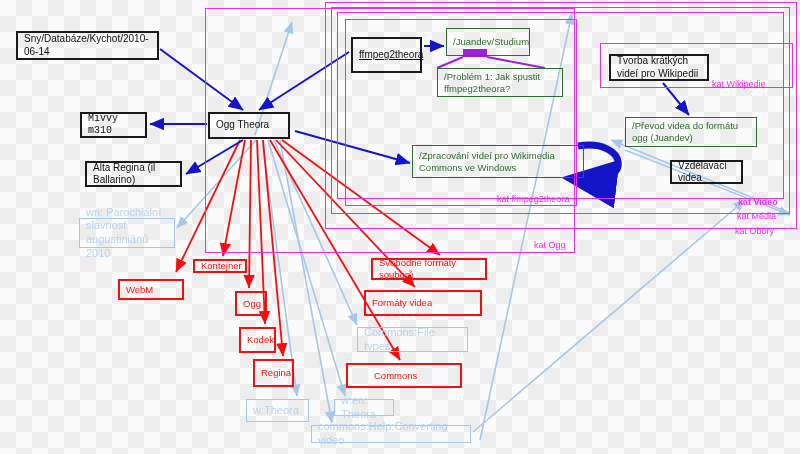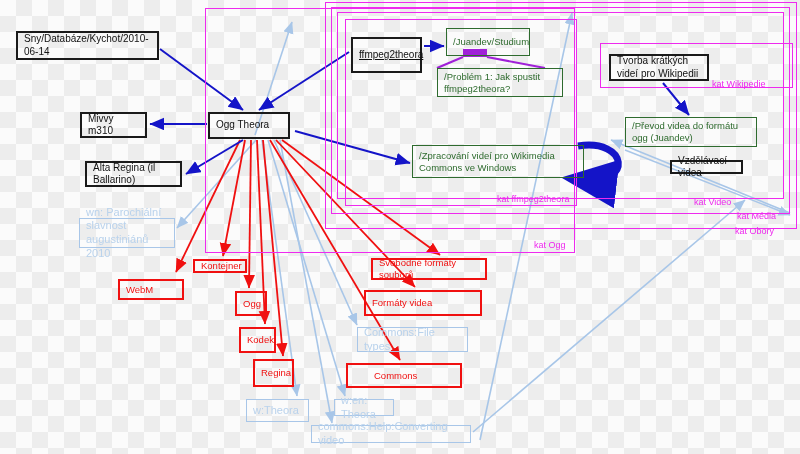--- a/index.html
+++ b/index.html
@@ -116,32 +116,32 @@
       <div class="catbox" style="left: 325px; top: 2px; width: 472px; height: 227px;"></div>
       <div class="catbox" style="left: 331px; top: 7px; width: 459px; height: 207px;"></div>
       <div class="catbox" style="left: 337px; top: 12px; width: 447px; height: 187px;"></div>
       <div class="catbox" style="left: 345px; top: 19px; width: 232px; height: 187px;"></div>
       <div class="catbox" style="left: 600px; top: 43px; width: 193px; height: 45px;"></div>
     </div>
   <div id="catlabels">
       <div class="catlabel" style="left: 534px; top: 240px;">kat Ogg</div>
       <div class="catlabel" style="left: 735px; top: 226px;">kat Obory</div>
       <div class="catlabel" style="left: 737px; top: 211px;">kat Média</div>
-      <div class="catlabel" style="left: 694px; top: 197px;">kat Video</div>
+      <div class="catlabel" style="left: 738px; top: 197px; font-weight: bold;">kat Video</div>
       <div class="catlabel" style="left: 497px; top: 194px;">kat ffmpeg2theora</div>
       <div class="catlabel" style="left: 712px; top: 79px;">kat Wikipedie</div>
     </div>
   <div id="nodes">
       <div class="node n-black" style="left: 16px; top: 31px; width: 143px; height: 29px;">Sny/Databáze/Kychot/2010-06-14</div>
-      <div class="node n-black" style="left: 80px; top: 112px; width: 67px; height: 26px;">Mivvy m310</div>
+      <div class="node n-black" style="left: 80px; top: 112px; width: 67px; height: 26px; font-family: Liberation Mono, monospace;">Mivvy m310</div>
       <div class="node n-black" style="left: 85px; top: 161px; width: 97px; height: 26px;">Alta Regina (il Ballarino)</div>
       <div class="node n-black" style="left: 208px; top: 112px; width: 82px; height: 27px;">Ogg Theora</div>
       <div class="node n-black" style="left: 351px; top: 37px; width: 71px; height: 36px; text-decoration: underline;">ffmpeg2theora</div>
       <div class="node n-black" style="left: 609px; top: 54px; width: 100px; height: 27px;">Tvorba krátkých videí pro Wikipedii</div>
-      <div class="node n-black" style="left: 670px; top: 160px; width: 73px; height: 14px;">Vzdělávací videa</div>
+      <div class="node n-black" style="left: 670px; top: 160px; width: 73px; height: 24px;">Vzdělávací videa</div>
       <div class="node n-green" style="left: 446px; top: 28px; width: 84px; height: 28px;">/Juandev/Studium</div>
       <div class="node n-green" style="left: 437px; top: 68px; width: 126px; height: 29px;">/Problém 1: Jak spustit ffmpeg2theora?</div>
       <div class="node n-green" style="left: 412px; top: 145px; width: 172px; height: 33px;">/Zpracování videí pro Wikimedia Commons ve Windows</div>
       <div class="node n-green" style="left: 625px; top: 117px; width: 132px; height: 30px;">/Převod videa do formátu ogg (Juandev)</div>
       <div class="node n-red" style="left: 118px; top: 279px; width: 66px; height: 21px;">WebM</div>
       <div class="node n-red" style="left: 193px; top: 259px; width: 54px; height: 14px;">Kontejner</div>
       <div class="node n-red" style="left: 235px; top: 291px; width: 32px; height: 25px;">Ogg</div>
       <div class="node n-red" style="left: 239px; top: 327px; width: 37px; height: 26px;">Kodek</div>
       <div class="node n-red" style="left: 253px; top: 359px; width: 41px; height: 28px;">Regina</div>
       <div class="node n-red" style="left: 371px; top: 258px; width: 116px; height: 22px;">Svobodné formáty souborů</div>

